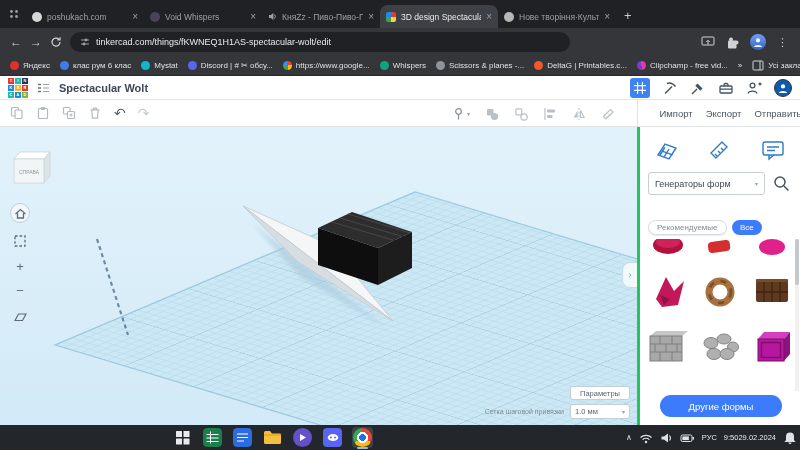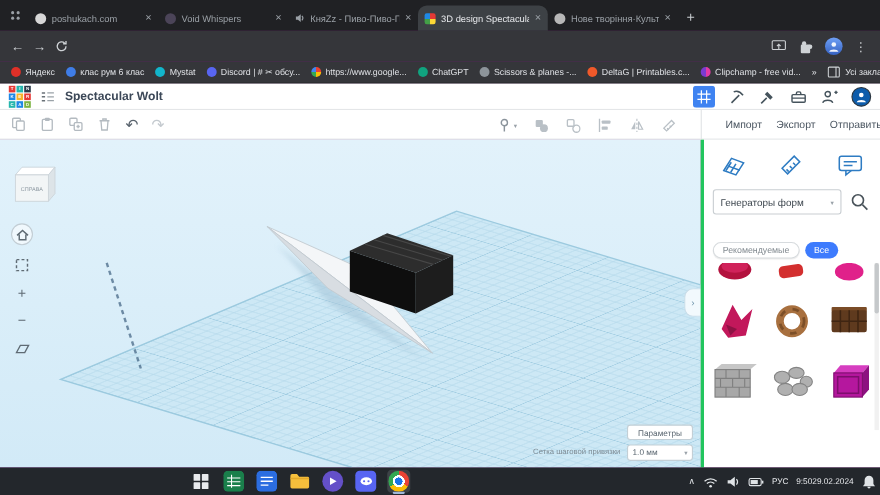--- a/index.html
+++ b/index.html
@@ -143,20 +143,30 @@
   </div>
 
   <div class="addrbar abs">
     <span class="navg">←</span>
     <span class="navg">→</span>
     <span class="navg">
       <svg width="12" height="12" viewBox="0 0 12 12">
           <path d="M10 6a4 4 0 1 1-1.2-2.8M10 1.2v2.6H7.4" stroke="#cfd3d6" fill="none" stroke-width="1.2"></path>
         </svg>
     </span>
+    <div class="urlpill">
+      <span>
+        <svg width="10" height="10">
+            <path d="M1 3h8M1 7h8" stroke="#9aa0a6" stroke-width="1"></path>
+            <circle cx="6" cy="3" r="1.4" fill="#9aa0a6"></circle>
+            <circle cx="4" cy="7" r="1.4" fill="#9aa0a6"></circle>
+          </svg>
+      </span>
+      <span class="url">tinkercad.com/things/fKWNEQ1H1AS-spectacular-wolt/edit</span>
+    </div>
     <div class="addricons">
       <span>
         <svg width="14" height="12">
             <rect x="1" y="1" width="12" height="8" rx="1" stroke="#cfd3d6" fill="none"></rect>
             <path d="M7 8.5V4.5M5.3 6 7 4.3 8.7 6" stroke="#cfd3d6" fill="none"></path>
           </svg>
       </span>
       <span>
         <svg width="13" height="13">
             <rect x="2" y="4.5" width="8.5" height="8" rx="1" fill="#cfd3d6"></rect>
@@ -190,21 +200,21 @@
     <span class="bm">
         <span class="bmf b3"></span>
         <span>Discord | # ✂ обсу...</span>
       </span>
     <span class="bm">
         <span class="bmf b4"></span>
         <span>https://www.google...</span>
       </span>
     <span class="bm">
         <span class="bmf b5"></span>
-        <span>ChatGPT</span>
+        <span>Whispers</span>
       </span>
     <span class="bm">
         <span class="bmf b6"></span>
         <span>Scissors &amp; planes -...</span>
       </span>
     <span class="bm">
         <span class="bmf b7"></span>
         <span>DeltaG | Printables.c...</span>
       </span>
     <span class="bm">
@@ -509,20 +519,21 @@
       <div class="cell r2 c2">
         <svg width="48" height="48">
             <polygon points="10,16 16,9 42,9 36,16" fill="#d63ec0"></polygon>
             <polygon points="36,16 42,9 42,31 36,38" fill="#8d1180"></polygon>
             <rect x="10" y="16" width="26" height="22" fill="#b5179e" stroke="#7d0e6d" stroke-width="1"></rect>
             <rect x="13.5" y="19.5" width="19" height="15" fill="none" stroke="#7d0e6d" stroke-width="1.4"></rect>
           </svg>
       </div>
     </div>
 
+    <div class="morebtn">Другие формы</div>
     <div class="scroll">
         <div class="thumb"></div>
       </div>
   </div>
 
   <div class="taskbar abs">
 
     <div class="tapps">
       <div class="tapp">
         <svg width="15" height="15" fill="#e8eaed">

